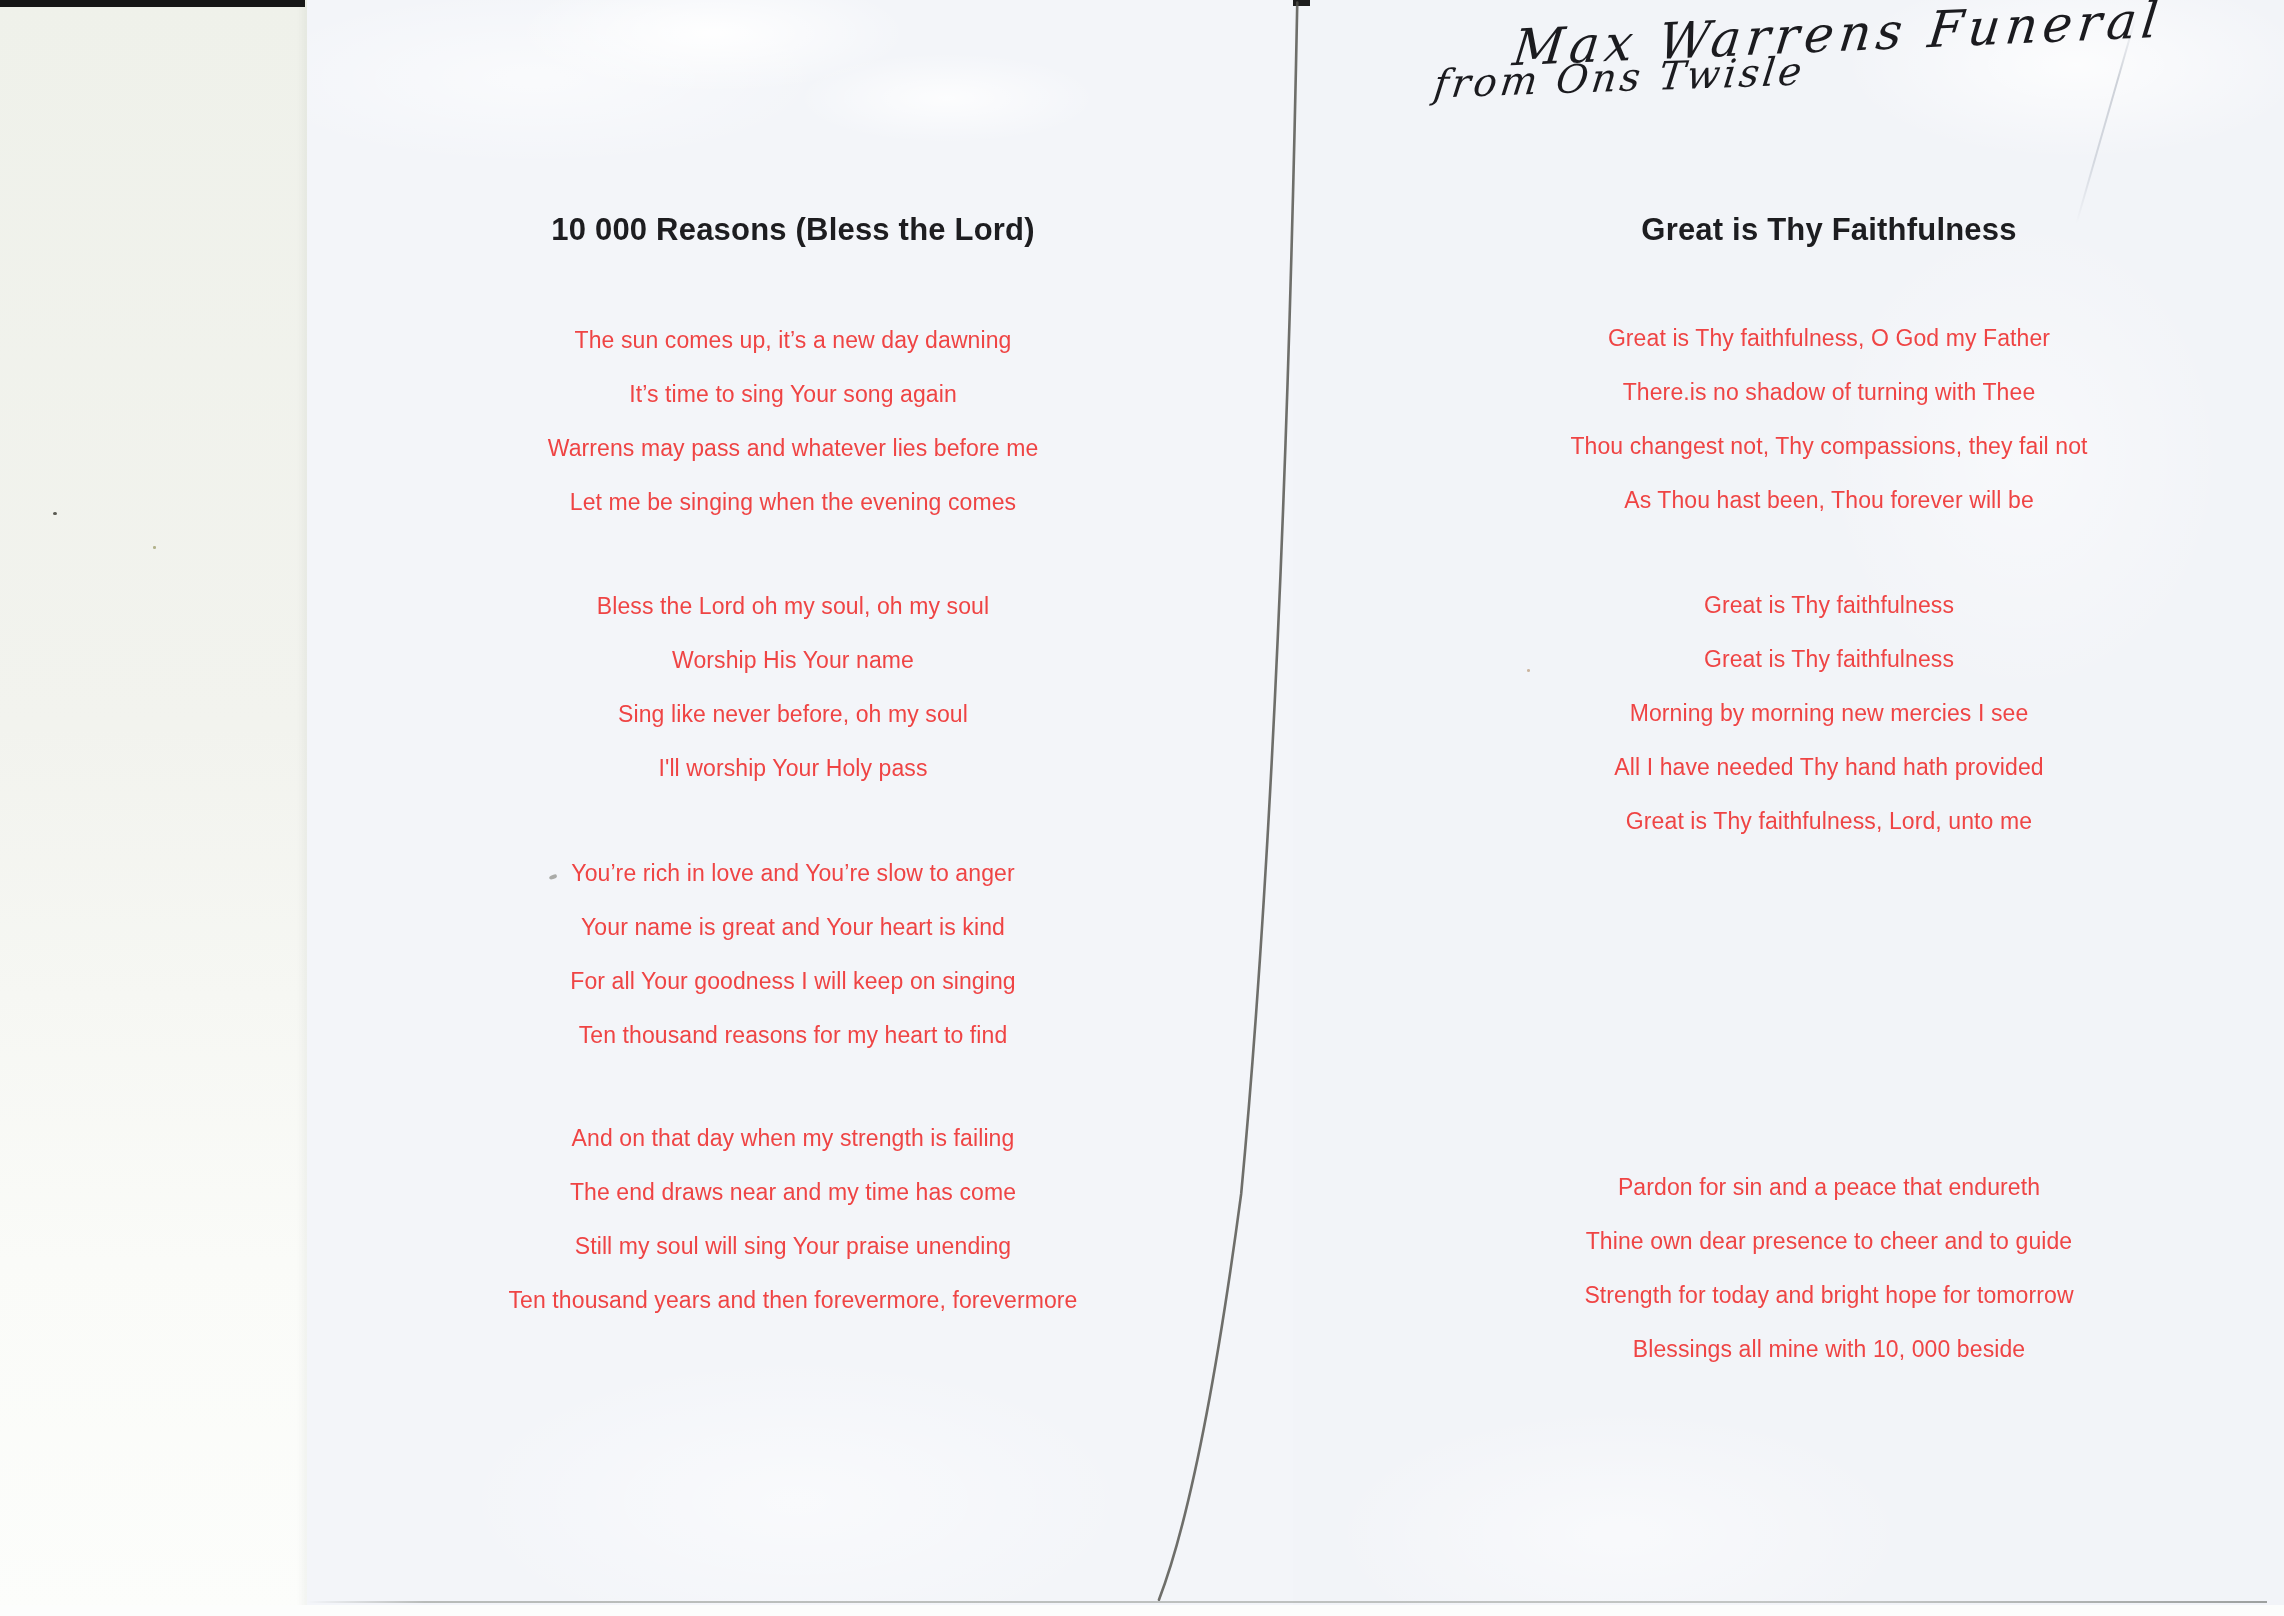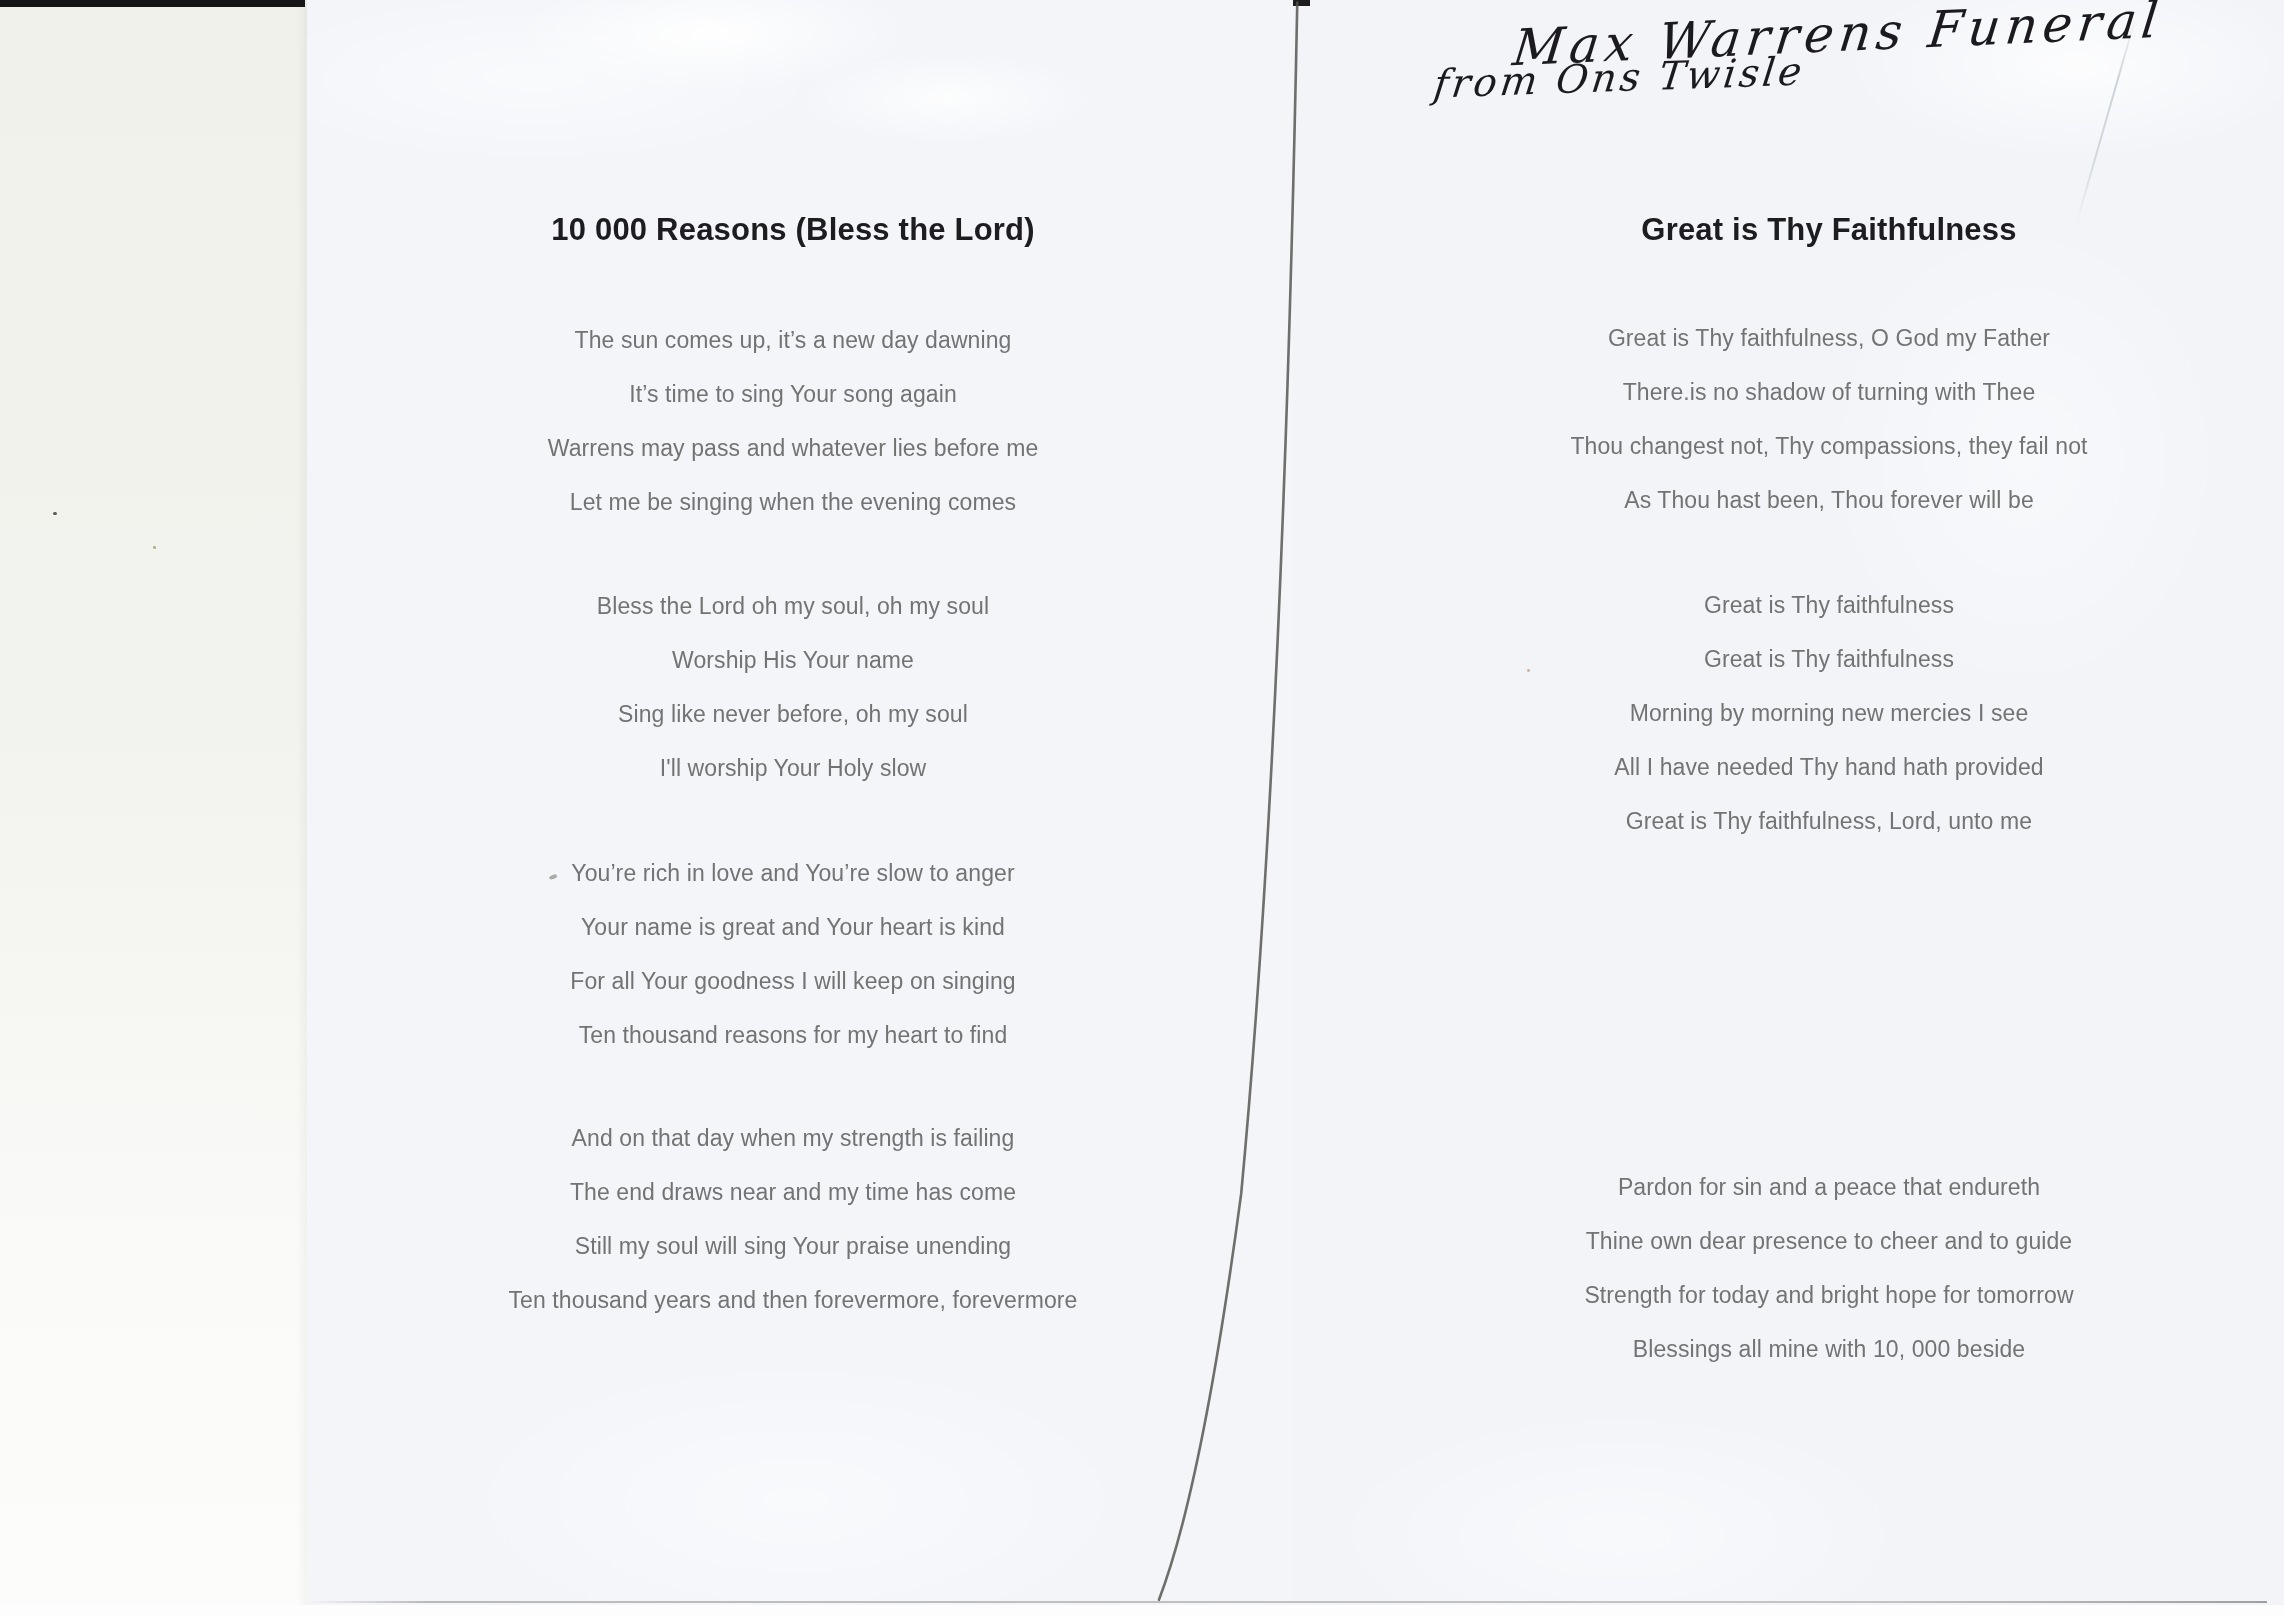--- a/index.html
+++ b/index.html
@@ -51,21 +51,21 @@
   .crease-diag{
     position:absolute;left:2105px;top:13px;width:2px;height:215px;
     background:linear-gradient(180deg,rgba(120,130,148,0.0),rgba(120,130,148,0.35) 30%,rgba(120,130,148,0.25) 70%,rgba(120,130,148,0));
     transform:rotate(16deg);
   }
   
   .block{position:absolute;left:307px;width:972px;text-align:center;}
   .rblock{position:absolute;left:1374px;width:910px;text-align:center;}
   .line{
     height:54px;display:flex;align-items:center;justify-content:center;
-    font-size:23px;color:#737373;letter-spacing:0.1px;white-space:pre;
+    font-size:23px;color:#ef4444;letter-spacing:0.1px;white-space:pre;
   }
   .title-line{font-weight:700;font-size:31px;color:#1d1d20;letter-spacing:0.2px;}
   
   .hw{
     position:absolute;font-family:"DejaVu Serif",serif;font-style:italic;
     color:#1b1b1f;white-space:pre;
   }
   .hw1{left:1513px;top:5.2px;font-size:50px;letter-spacing:5.2px;transform:rotate(-2.5deg) skewX(-9deg);}
   .hw2{left:1434px;top:55px;font-size:39px;letter-spacing:3.3px;transform:rotate(-2deg) skewX(-9deg);}
   
@@ -103,21 +103,21 @@
     <div class="line">The sun comes up, it’s a new day dawning</div>
     <div class="line">It’s time to sing Your song again</div>
     <div class="line">Warrens may pass and whatever lies before me</div>
     <div class="line">Let me be singing when the evening comes</div>
   </div>
 
   <div class="block" style="top:579px">
     <div class="line">Bless the Lord oh my soul, oh my soul</div>
     <div class="line">Worship His Your name</div>
     <div class="line">Sing like never before, oh my soul</div>
-    <div class="line">I'll worship Your Holy slow</div>
+    <div class="line">I'll worship Your Holy pass</div>
   </div>
 
   <div class="block" style="top:846px">
     <div class="line">You’re rich in love and You’re slow to anger</div>
     <div class="line">Your name is great and Your heart is kind</div>
     <div class="line">For all Your goodness I will keep on singing</div>
     <div class="line">Ten thousand reasons for my heart to find</div>
   </div>
 
   <div class="block" style="top:1111px">

